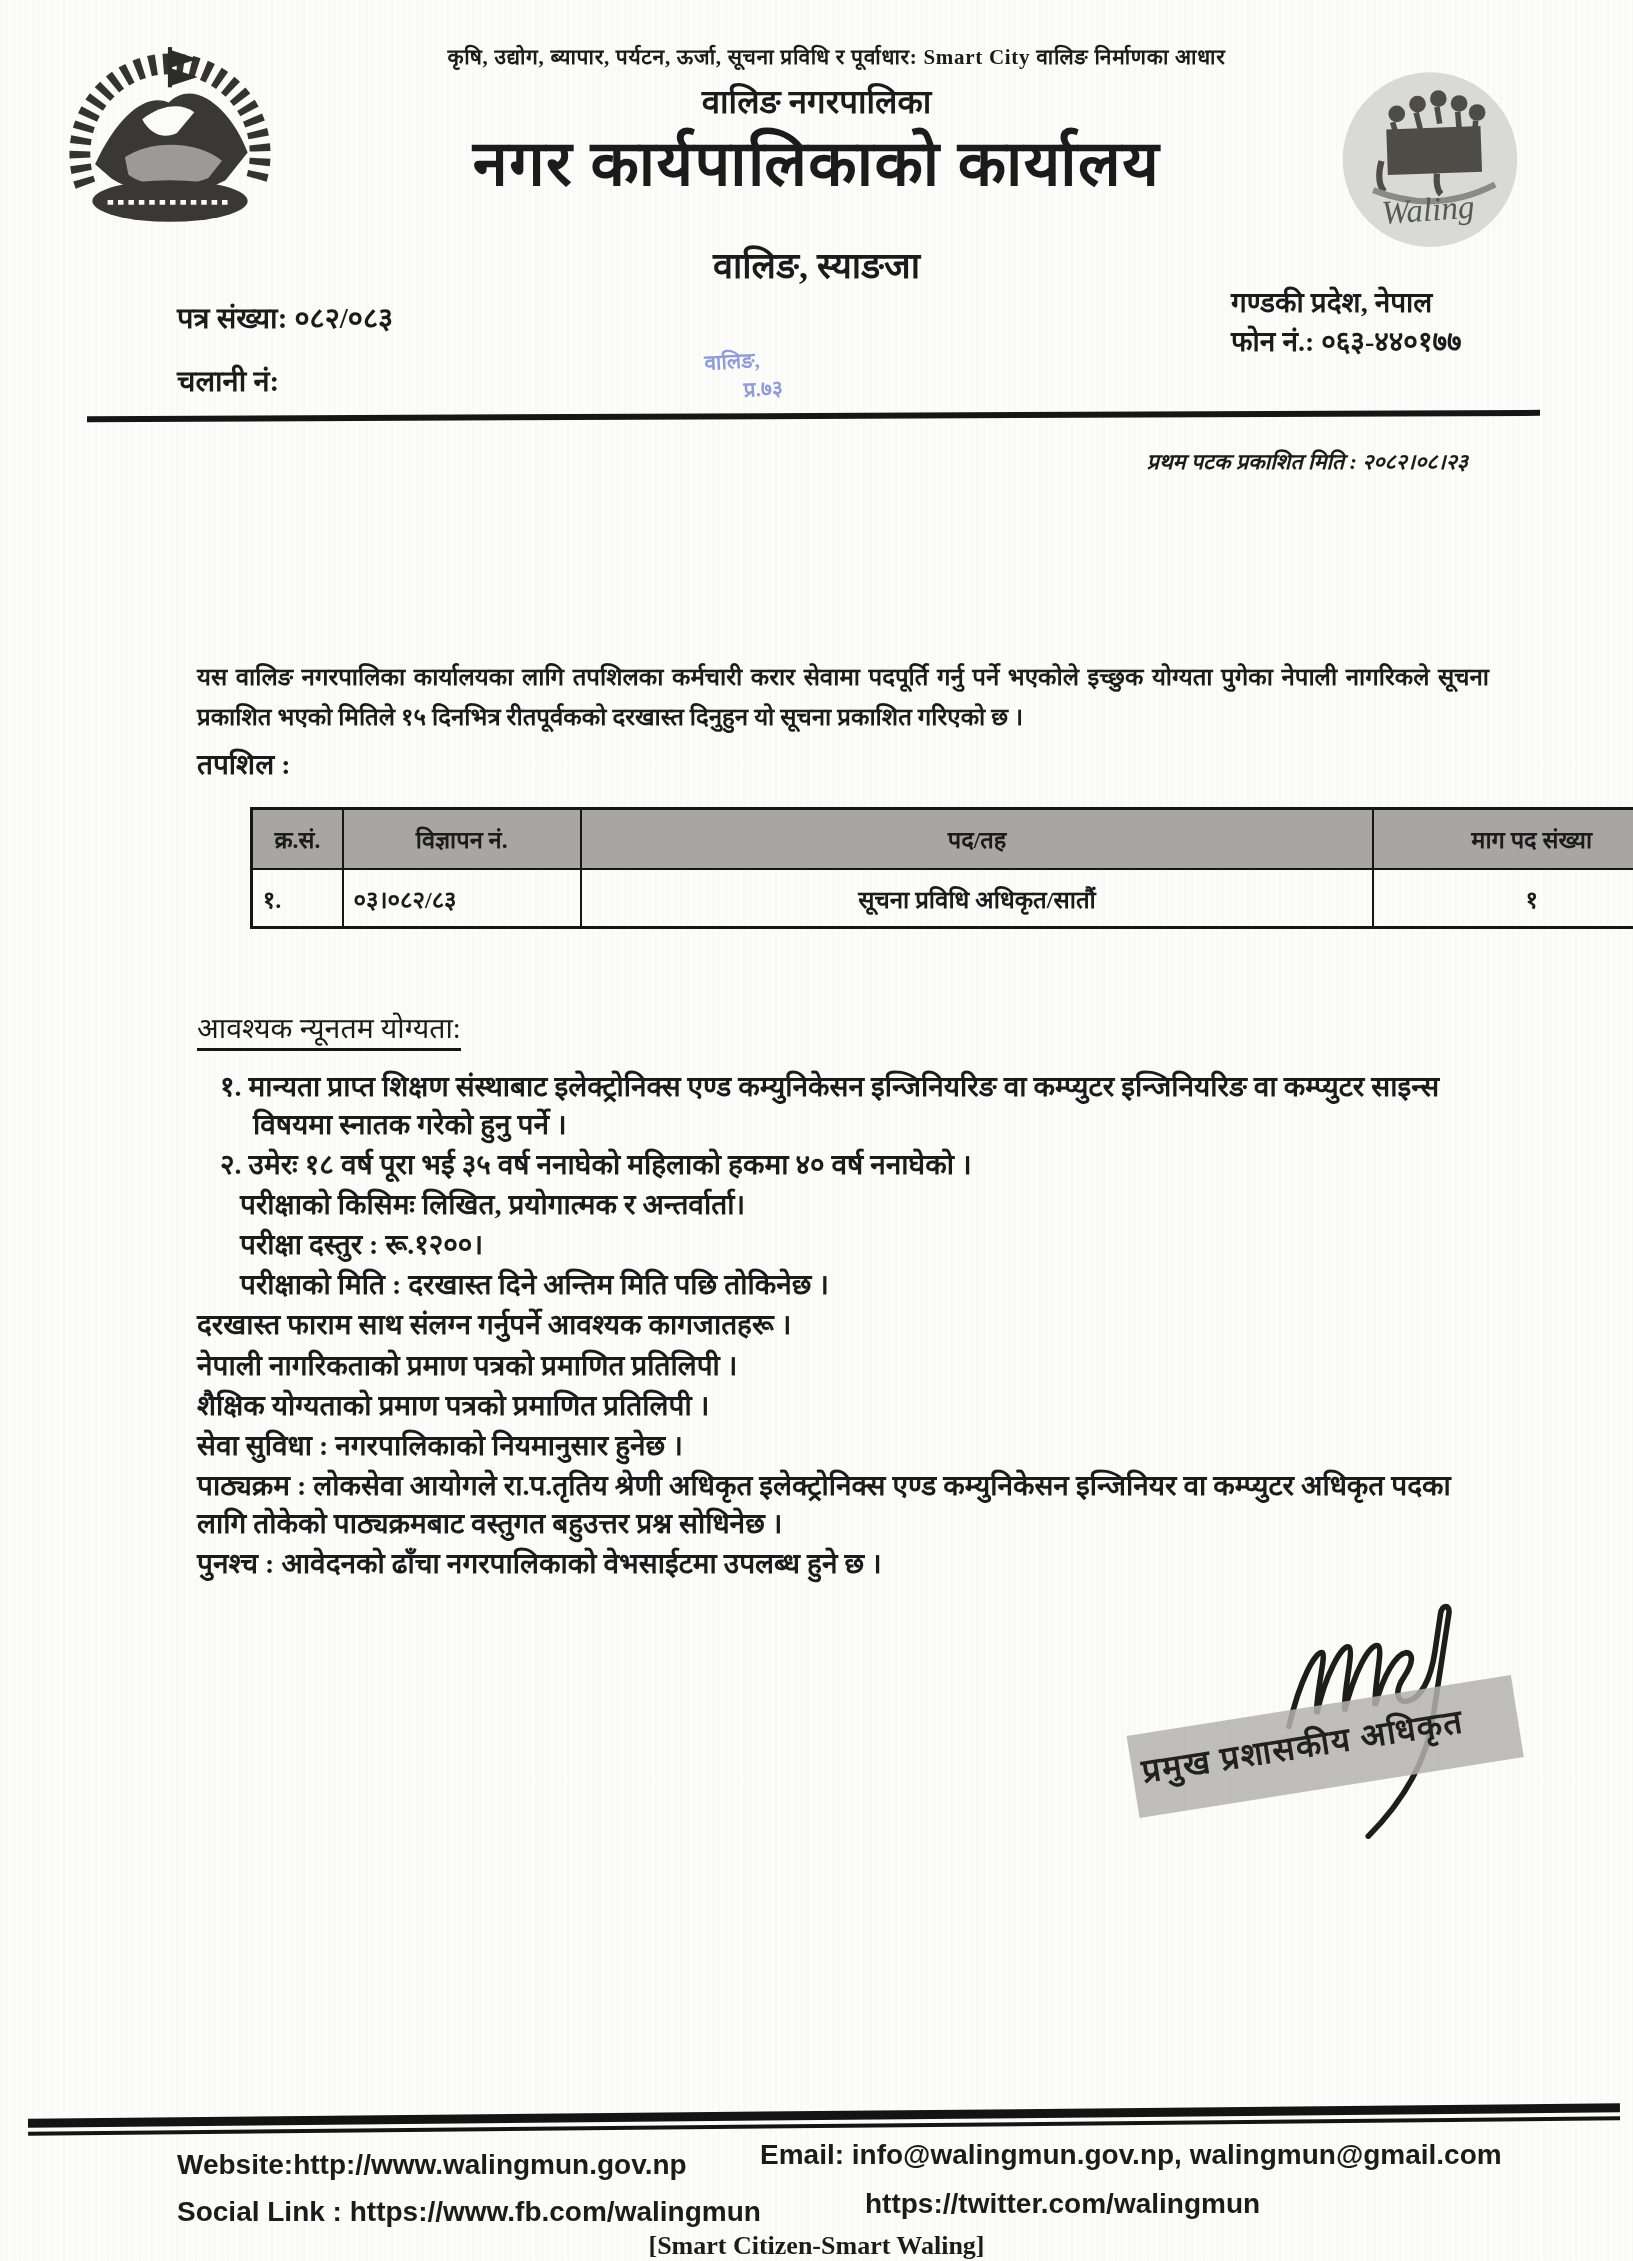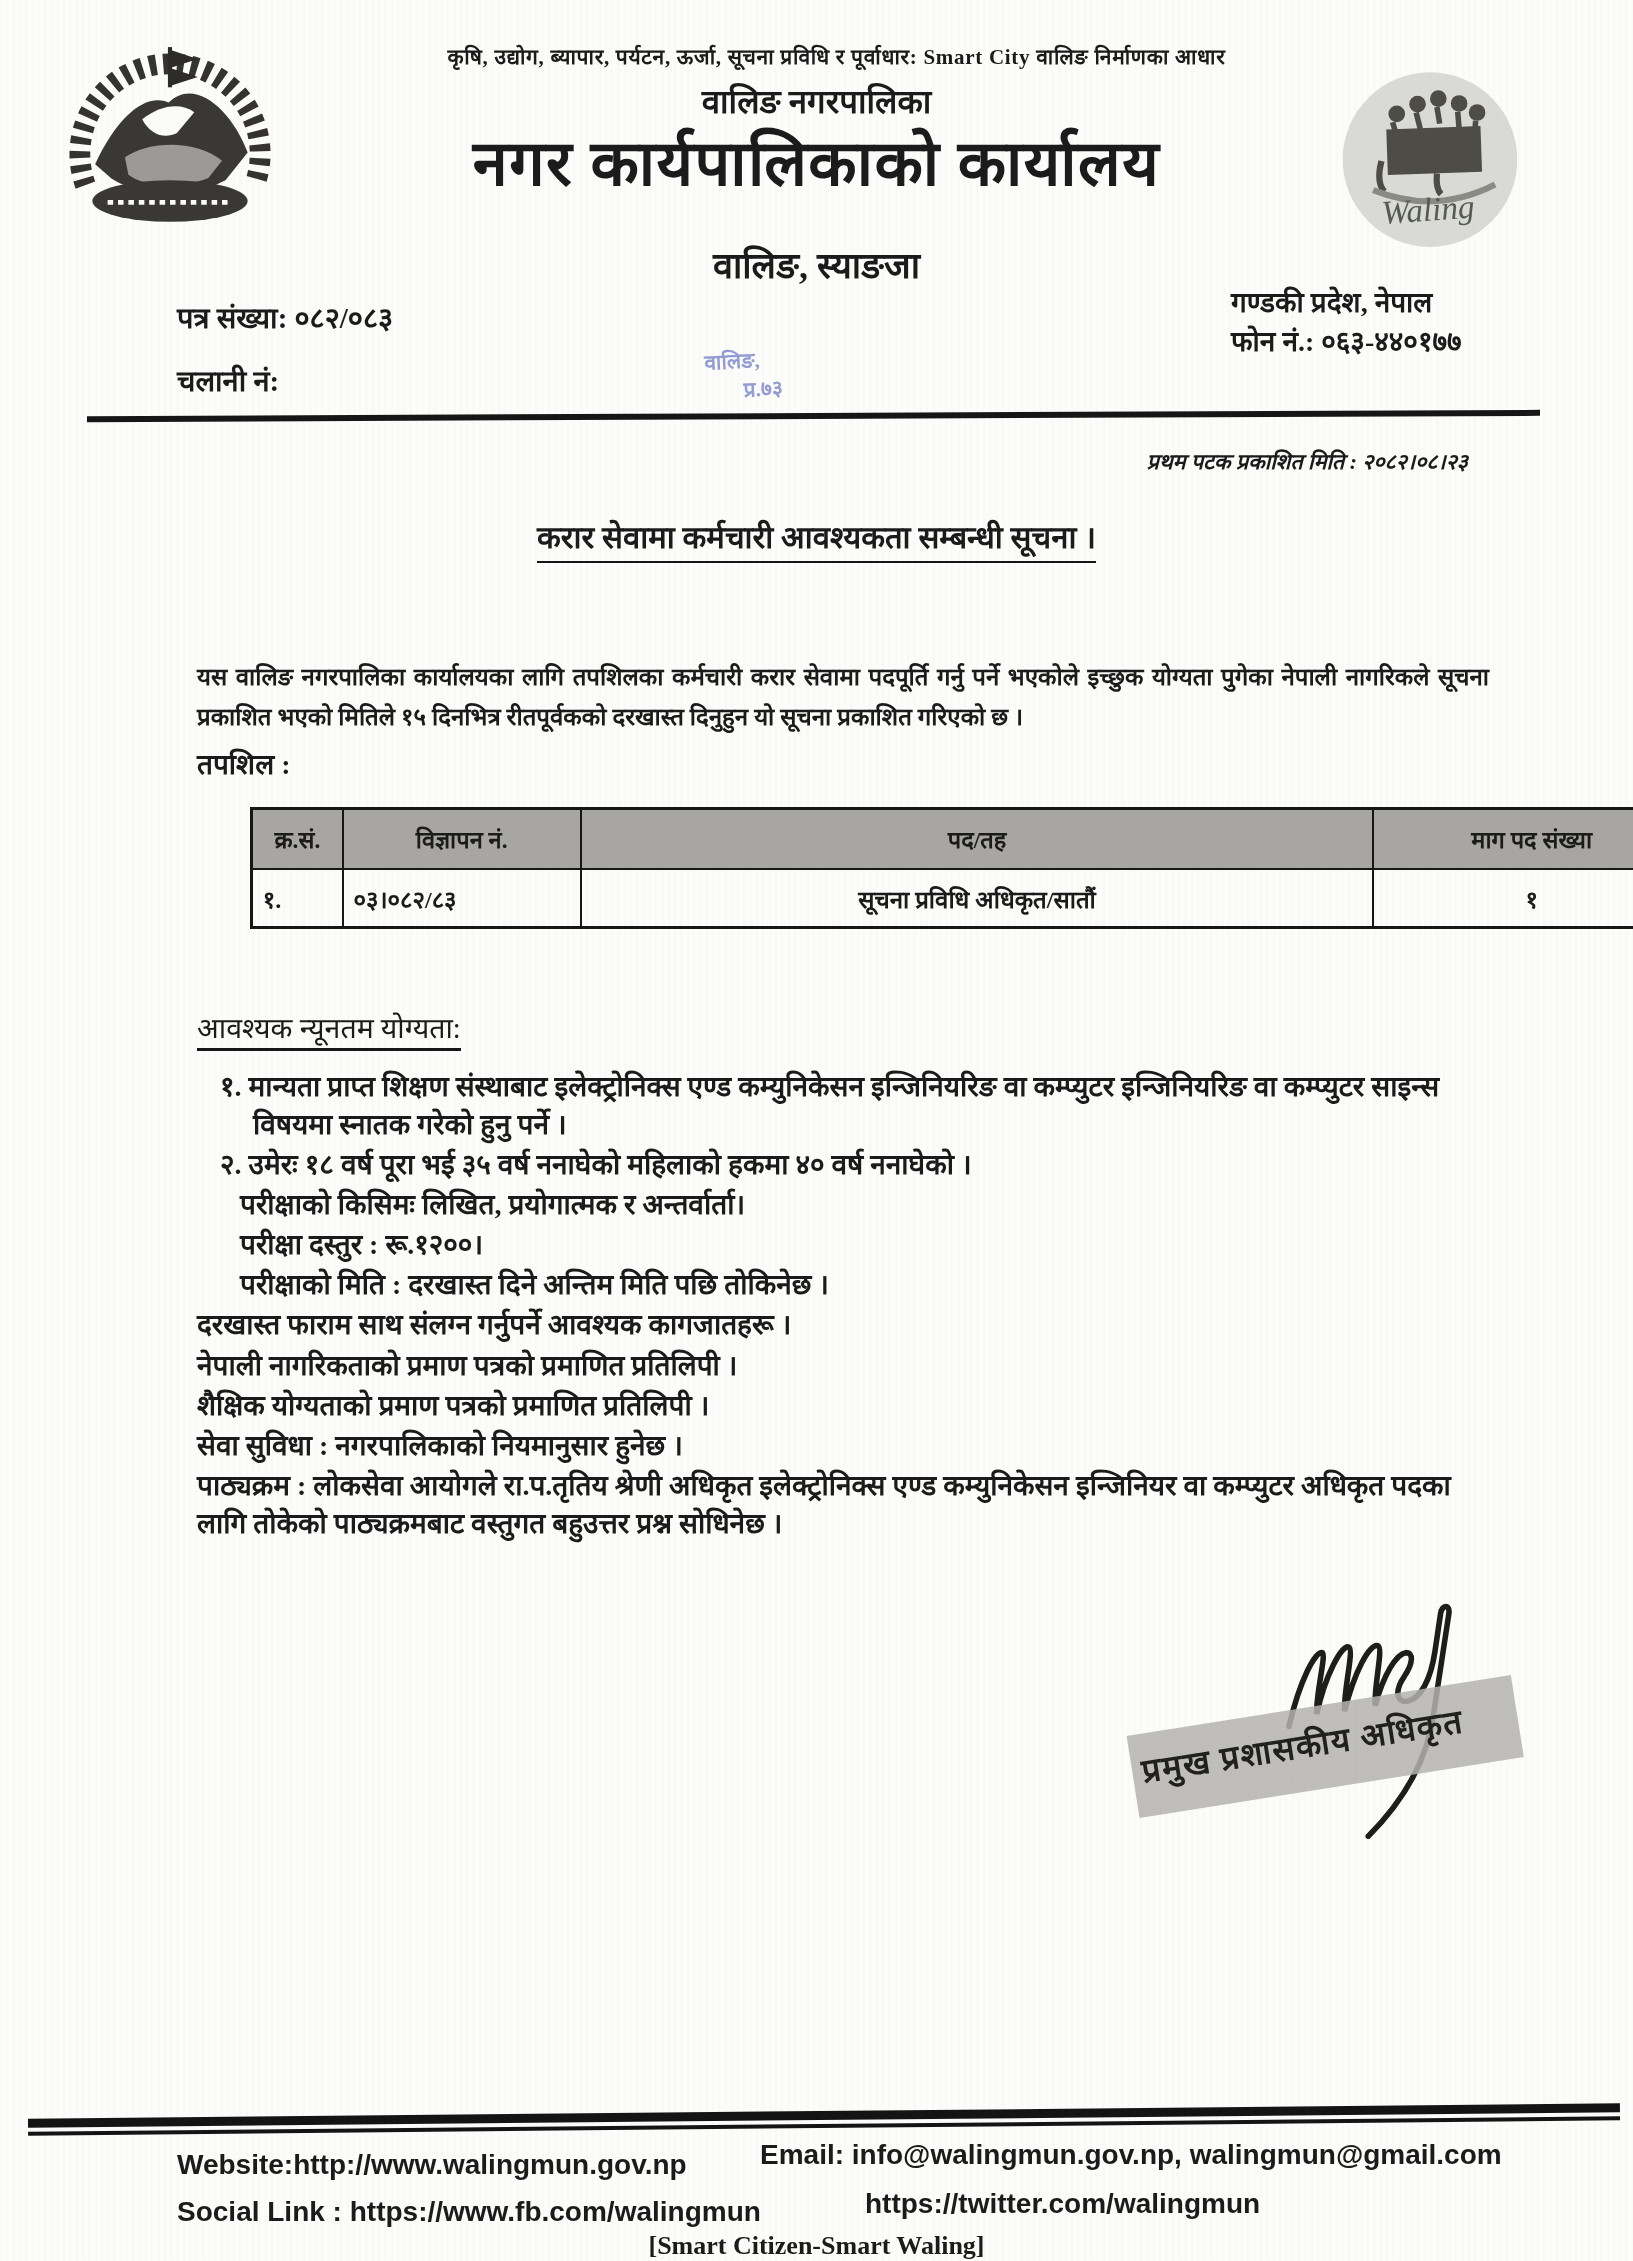--- a/index.html
+++ b/index.html
@@ -127,23 +127,20 @@
 
   <div class="abs stampfrag">
     <div class="l1">वालिङ,</div>
     <div class="l2">प्र.७३</div>
   </div>
 
   <div class="abs hrule"></div>
 
   <div class="abs pubdate">प्रथम पटक प्रकाशित मिति : २०८२।०८।२३</div>
 
-  <div class="abs ctr title">
-    <span>करार सेवामा कर्मचारी आवश्यकता सम्बन्धी सूचना ।</span>
-  </div>
 
   <div class="abs intro">यस वालिङ नगरपालिका कार्यालयका लागि तपशिलका कर्मचारी करार सेवामा पदपूर्ति गर्नु पर्ने भएकोले इच्छुक योग्यता पुगेका नेपाली नागरिकले सूचना प्रकाशित भएको मितिले १५ दिनभित्र रीतपूर्वकको दरखास्त दिनुहुन यो सूचना प्रकाशित गरिएको छ ।</div>
 
   <div class="abs tapasil">तपशिल :</div>
 
   <table class="vac">
     <colgroup>
         <col class="c-sn">
         <col class="c-ad">
         <col class="c-pos">
@@ -173,20 +170,21 @@
     <div class="line lvl-num">१. मान्यता प्राप्त शिक्षण संस्थाबाट इलेक्ट्रोनिक्स एण्ड कम्युनिकेसन इन्जिनियरिङ वा कम्प्युटर इन्जिनियरिङ वा कम्प्युटर साइन्स विषयमा स्नातक गरेको हुनु पर्ने ।</div>
     <div class="line lvl-num">२. उमेरः १८ वर्ष पूरा भई ३५ वर्ष ननाघेको महिलाको हकमा ४० वर्ष ननाघेको ।</div>
     <div class="line lvl-sub">परीक्षाको किसिमः  लिखित, प्रयोगात्मक र अन्तर्वार्ता।</div>
     <div class="line lvl-sub">परीक्षा दस्तुर : रू.१२००।</div>
     <div class="line lvl-sub">परीक्षाको मिति : दरखास्त दिने अन्तिम मिति पछि तोकिनेछ ।</div>
     <div class="line lvl-flush">दरखास्त फाराम साथ संलग्न गर्नुपर्ने आवश्यक कागजातहरू ।</div>
     <div class="line lvl-flush">नेपाली नागरिकताको प्रमाण पत्रको प्रमाणित प्रतिलिपी ।</div>
     <div class="line lvl-flush">शैक्षिक योग्यताको प्रमाण पत्रको प्रमाणित प्रतिलिपी ।</div>
     <div class="line lvl-flush">सेवा सुविधा : नगरपालिकाको नियमानुसार हुनेछ ।</div>
     <div class="line lvl-flush">पाठ्यक्रम : लोकसेवा आयोगले रा.प.तृतिय श्रेणी अधिकृत इलेक्ट्रोनिक्स एण्ड कम्युनिकेसन इन्जिनियर वा कम्प्युटर अधिकृत पदका लागि तोकेको पाठ्यक्रमबाट वस्तुगत बहुउत्तर प्रश्न सोधिनेछ ।</div>
+    <div class="line lvl-flush">पुनश्च : आवेदनको ढाँचा नगरपालिकाको वेभसाईटमा उपलब्ध हुने छ ।</div>
   </div>
 
   <svg class="abs sig" width="292" height="299" viewBox="0 0 420 430">
     <path d="M46,268 C62,200 84,160 94,162 C100,164 84,224 86,250
              C98,195 122,150 132,154 C140,158 124,218 126,246
              C140,190 162,148 174,152 C182,156 168,210 170,238
              C182,194 200,164 214,162 C226,162 224,178 212,196
              C198,216 200,234 216,232 C236,228 250,200 256,160
              L264,106 C266,92 278,92 276,106 L254,250
              C246,310 216,370 160,426" fill="none" stroke="#1d1d1b" stroke-width="8" stroke-linecap="round"></path>

